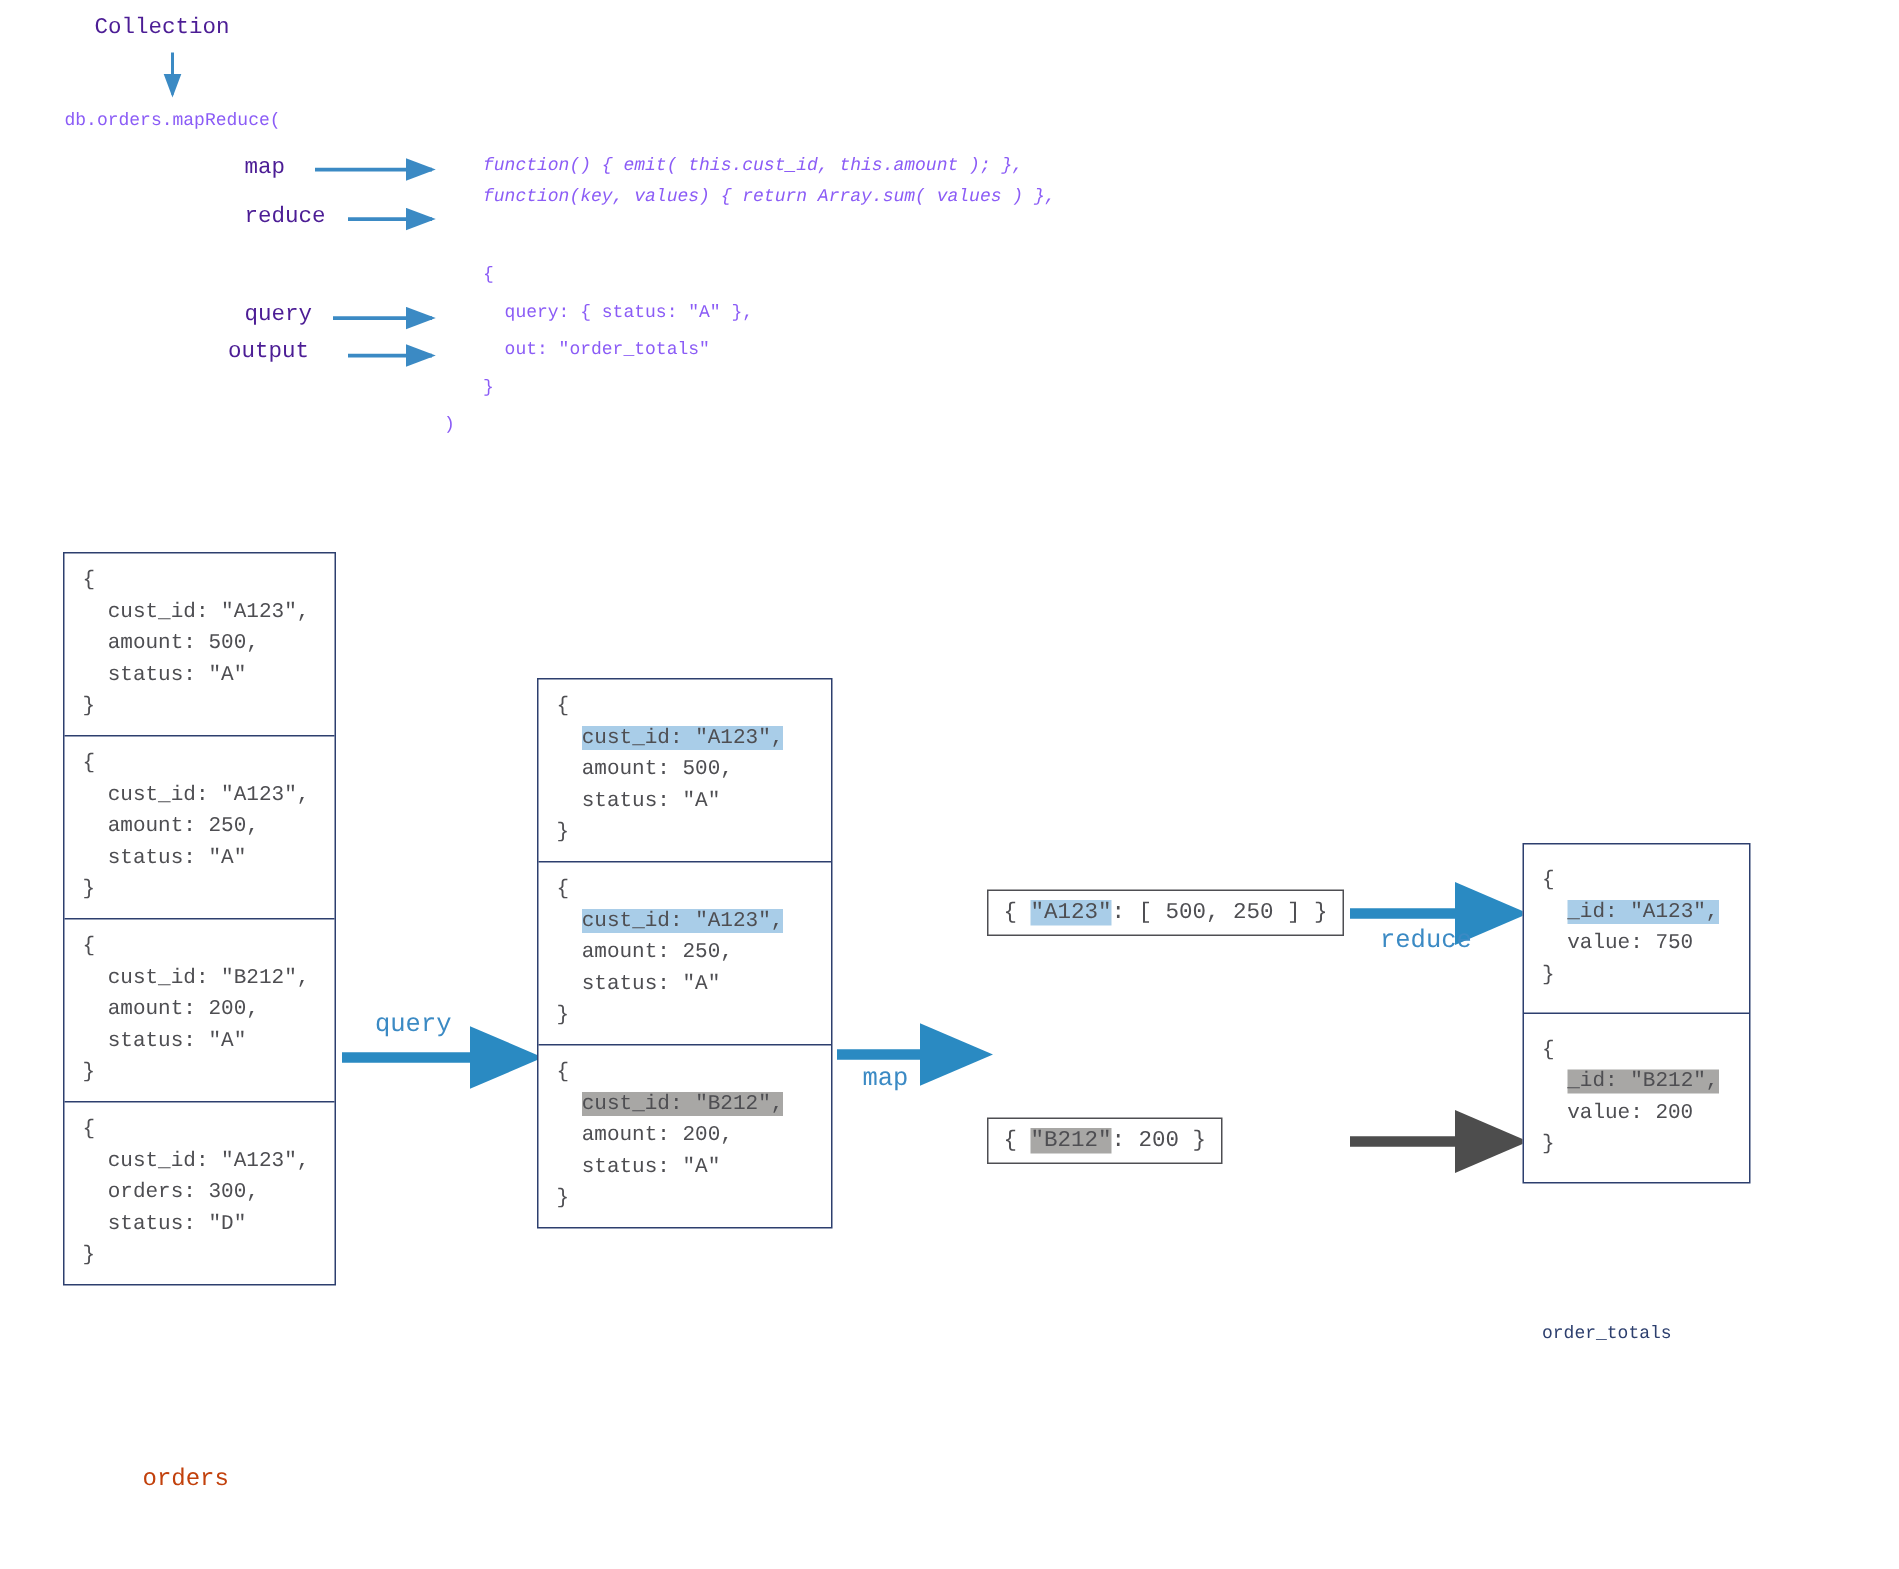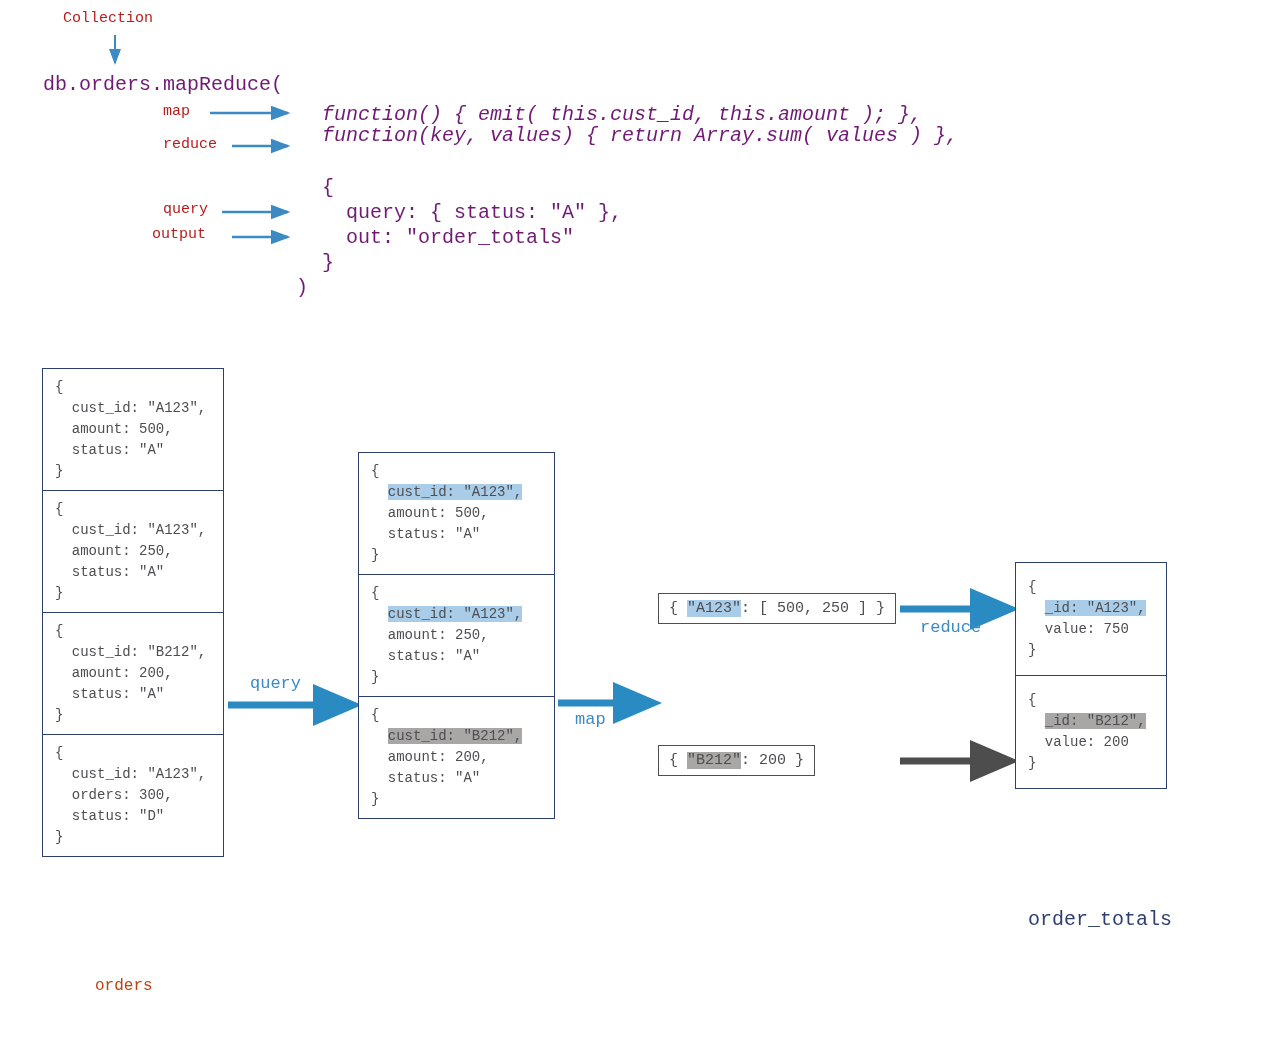--- a/index.html
+++ b/index.html
@@ -8,26 +8,26 @@
     font-family: "Courier New", Courier, monospace;
     font-size: 14px;
     color: #223a5e;
     background: #fff;
     width: 1266px;
     height: 1046px;
     position: relative;
     overflow: hidden;
   }
   .label-blue {
-    color: #b91c1c;
+    color: #4c1d95;
     font-size: 15px;
   }
   .code-line {
-    color: #701a75;
-    font-size: 20px;
+    color: #8b5cf6;
+    font-size: 12px;
     white-space: pre;
   }
   .abs { position: absolute; }
   .box {
     border: 1.5px solid #2d3f6e;
     background: #fff;
   }
   .doc {
     border-bottom: 1.5px solid #2d3f6e;
     padding: 8px 12px;
@@ -166,13 +166,13 @@
 <div class="abs box" style="left:1015px;top:562px;width:150px;">
   <div class="doc" style="padding:14px 12px;"><span>{</span>
 <span>  </span><span class="hl-blue">_id: "A123",</span>
 <span>  value: 750</span>
 <span>}</span></div>
   <div class="doc" style="padding:14px 12px;"><span>{</span>
 <span>  </span><span class="hl-grey">_id: "B212",</span>
 <span>  value: 200</span>
 <span>}</span></div>
 </div>
-<div class="abs" style="left:1028px;top:908px;font-size:20px;color:#2d3f6e;">order_totals</div>
+<div class="abs" style="left:1028px;top:882px;font-size:12px;color:#2d3f6e;">order_totals</div>
 
 </body></html>

